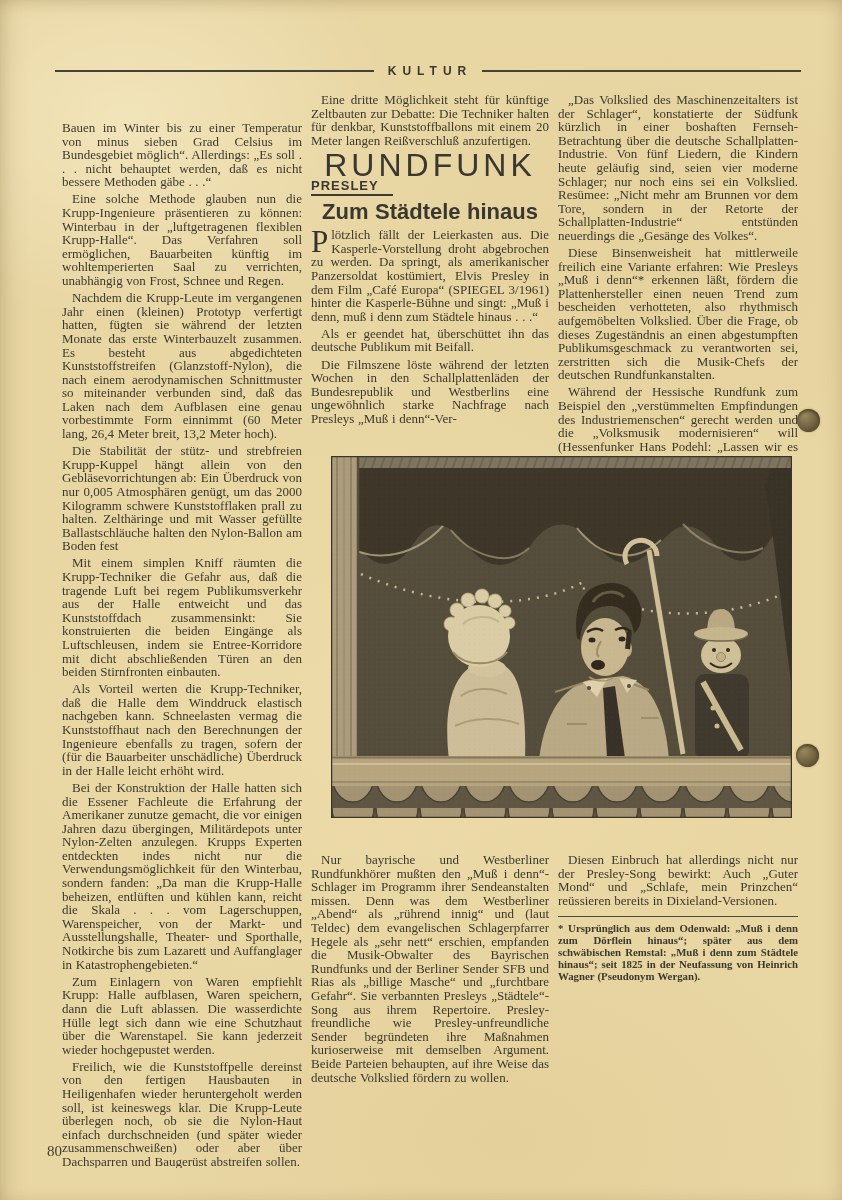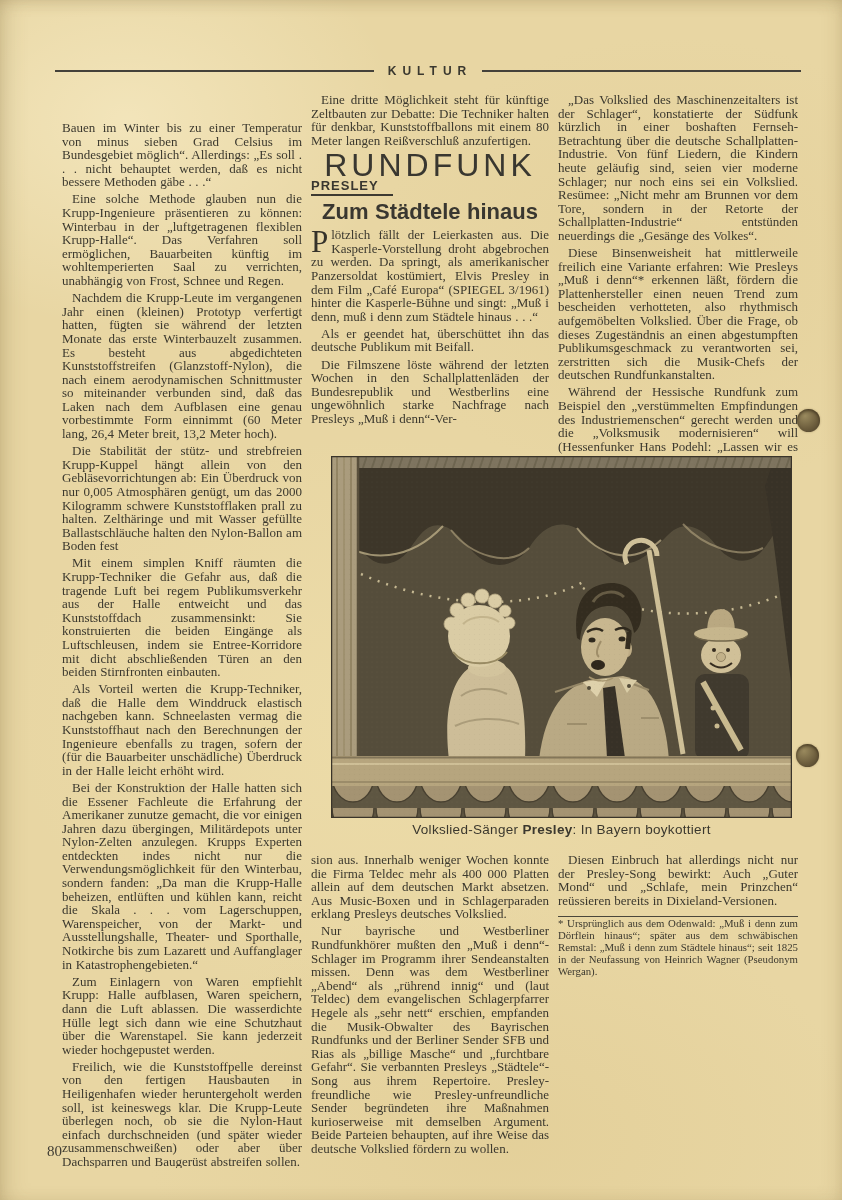--- a/index.html
+++ b/index.html
@@ -26,21 +26,21 @@
   .col3top{left:558px;top:93px;width:240px;height:362px;}
   .col3bot{left:558px;top:853px;width:240px;height:335px;}
   .section-title{font-family:"Liberation Sans",sans-serif;font-size:32px;letter-spacing:4px;text-align:center;color:#393730;margin:12px 0 6px 0;text-indent:0;}
   .kicker-row{margin:0 0 9px 0;}
   .kicker{font-family:"Liberation Sans",sans-serif;font-weight:bold;font-size:13px;letter-spacing:1px;color:#393730;display:inline-block;border-bottom:2px solid #3d3a31;padding:0 14px 1px 0;}
   .headline{font-family:"Liberation Sans",sans-serif;font-weight:bold;font-size:22px;text-align:center;color:#393730;margin:0 0 10px 0;}
   .dropcap{float:left;font-size:31px;line-height:25px;padding:1px 3px 0 0;color:#35322a;}
   .photo{position:absolute;left:331px;top:456px;width:461px;height:362px;}
   .caption{position:absolute;left:331px;top:822px;width:461px;text-align:center;font-family:"Liberation Sans",sans-serif;font-size:13.5px;letter-spacing:.3px;color:#3b382e;}
   .caption b{font-weight:bold;}
-  .footnote{margin-top:9px;border-top:1px solid #4a463a;font-size:10.8px;line-height:12px;font-weight:normal;text-align:justify;}
+  .footnote{margin-top:9px;border-top:1px solid #4a463a;padding-top:5px;font-size:10.8px;line-height:12px;font-weight:bold;text-align:justify;}
   .folio{position:absolute;left:47px;top:1143px;font-size:15px;color:#3f3c33;}
   .hole{position:absolute;width:23px;height:23px;border-radius:50%;
     background:radial-gradient(circle at 35% 30%, #9a8a5e, #6b5c3c 60%, #4c402a 100%);
     box-shadow:inset 0 2px 3px rgba(40,30,12,.55), 0 0 2px rgba(80,62,30,.4);}
   .hole1{left:797px;top:409px;}
   .hole2{left:796px;top:744px;}
 </style>
 </head>
 <body>
 
@@ -58,21 +58,21 @@
     <p>Nachdem die Krupp-Leute im vergangenen Jahr einen (kleinen) Prototyp verfertigt hatten, fügten sie während der letzten Monate das erste Winterbauzelt zusammen. Es besteht aus abgedichteten Kunststoffstreifen (Glanzstoff-Nylon), die nach einem aerodynamischen Schnittmuster so miteinander verbunden sind, daß das Laken nach dem Aufblasen eine genau vorbestimmte Form einnimmt (60 Meter lang, 26,4 Meter breit, 13,2 Meter hoch).</p>
     <p>Die Stabilität der stütz- und strebfreien Krupp-Kuppel hängt allein von den Gebläsevorrichtungen ab: Ein Überdruck von nur 0,005 Atmosphären genügt, um das 2000 Kilogramm schwere Kunststofflaken prall zu halten. Zelthäringe und mit Wasser gefüllte Ballastschläuche halten den Nylon-Ballon am Boden fest</p>
     <p>Mit einem simplen Kniff räumten die Krupp-Techniker die Gefahr aus, daß die tragende Luft bei regem Publikumsverkehr aus der Halle entweicht und das Kunststoffdach zusammensinkt: Sie konstruierten die beiden Eingänge als Luftschleusen, indem sie Entree-Korridore mit dicht abschließenden Türen an den beiden Stirnfronten einbauten.</p>
     <p>Als Vorteil werten die Krupp-Techniker, daß die Halle dem Winddruck elastisch nachgeben kann. Schneelasten vermag die Kunststoffhaut nach den Berechnungen der Ingenieure ebenfalls zu tragen, sofern der (für die Bauarbeiter unschädliche) Überdruck in der Halle leicht erhöht wird.</p>
     <p>Bei der Konstruktion der Halle hatten sich die Essener Fachleute die Erfahrung der Amerikaner zunutze gemacht, die vor einigen Jahren dazu übergingen, Militärdepots unter Nylon-Zelten anzulegen. Krupps Experten entdeckten indes nicht nur die Verwendungsmöglichkeit für den Winterbau, sondern fanden: „Da man die Krupp-Halle beheizen, entlüften und kühlen kann, reicht die Skala . . . vom Lagerschuppen, Warenspeicher, von der Markt- und Ausstellungshalle, Theater- und Sporthalle, Notkirche bis zum Lazarett und Auffanglager in Katastrophengebieten.“</p>
     <p>Zum Einlagern von Waren empfiehlt Krupp: Halle aufblasen, Waren speichern, dann die Luft ablassen. Die wasserdichte Hülle legt sich dann wie eine Schutzhaut über die Warenstapel. Sie kann jederzeit wieder hochgepustet werden.</p>
     <p>Freilich, wie die Kunststoffpelle dereinst von den fertigen Hausbauten in Heiligenhafen wieder heruntergeholt werden soll, ist keineswegs klar. Die Krupp-Leute überlegen noch, ob sie die Nylon-Haut einfach durchschneiden (und später wieder zusammenschweißen) oder aber über Dachsparren und Baugerüst abstreifen sollen.</p>
   </div>
 
   <div class="col col2top">
-    <p>Eine dritte Möglichkeit steht für künftige Zeltbauten zur Debatte: Die Techniker halten für denkbar, Kunststoffballons mit einem 80 Meter langen Reißverschluß anzufertigen.</p>
+    <p>Eine dritte Möglichkeit steht für künftige Zeltbauten zur Debatte: Die Techniker halten für denkbar, Kunststoffballons mit einem 20 Meter langen Reißverschluß anzufertigen.</p>
     <div class="section-title">RUNDFUNK</div>
     <div class="kicker-row"><span class="kicker">PRESLEY</span></div>
     <div class="headline">Zum Städtele hinaus</div>
     <p class="noindent"><span class="dropcap">P</span><span>lötzlich fällt der Leierkasten aus. Die Kasperle-Vorstellung droht abgebrochen zu werden. Da springt, als amerikanischer Panzersoldat kostümiert, Elvis Presley in dem Film „Café Europa“ (SPIEGEL 3/1961) hinter die Kasperle-Bühne und singt: „Muß i denn, muß i denn zum Städtele hinaus . . .“</span></p>
     <p>Als er geendet hat, überschüttet ihn das deutsche Publikum mit Beifall.</p>
     <p>Die Filmszene löste während der letzten Wochen in den Schallplattenläden der Bundesrepublik und Westberlins eine ungewöhnlich starke Nachfrage nach Presleys „Muß i denn“-Ver-</p>
   </div>
 
   <div class="photo">
     <svg width="461" height="362" viewBox="0 0 461 362" xmlns="http://www.w3.org/2000/svg">
@@ -175,24 +175,22 @@
         <line x1="0" y1="308" x2="461" y2="308" stroke="#d6c8a0" stroke-width="1.5"></line>
         <line x1="0" y1="326" x2="461" y2="326" stroke="#8d7f61" stroke-width="1.5"></line>
         <rect x="0" y="330" width="461" height="32" fill="url(#scallops)"></rect>
       </g>
       <rect width="461" height="362" fill="url(#grain)" opacity="0.55"></rect>
       <rect width="461" height="362" fill="#e8cf92" opacity="0.06"></rect>
       <rect x="0.5" y="0.5" width="460" height="361" fill="none" stroke="#3a342a" stroke-width="1.5"></rect>
     </svg>
   </div>
 
-  <div class="caption"><span>Volkslied-Sänger </span><b>Presley</b><span>: In Bayern boykottiert</span></div>
 
   <div class="col col2bot">
-    <p class="noindent">sion aus. Innerhalb weniger Wochen konnte die Firma Teldec mehr als 400 000 Platten allein auf dem deutschen Markt absetzen. Aus Music-Boxen und in Schlagerparaden erklang Presleys deutsches Volkslied.</p>
     <p>Nur bayrische und Westberliner Rundfunkhörer mußten den „Muß i denn“-Schlager im Programm ihrer Sendeanstalten missen. Denn was dem Westberliner „Abend“ als „rührend innig“ und (laut Teldec) dem evangelischen Schlagerpfarrer Hegele als „sehr nett“ erschien, empfanden die Musik-Obwalter des Bayrischen Rundfunks und der Berliner Sender SFB und Rias als „billige Masche“ und „furchtbare Gefahr“. Sie verbannten Presleys „Städtele“-Song aus ihrem Repertoire. Presley-freundliche wie Presley-unfreundliche Sender begründeten ihre Maßnahmen kurioserweise mit demselben Argument. Beide Parteien behaupten, auf ihre Weise das deutsche Volkslied fördern zu wollen.</p>
   </div>
 
   <div class="col col3top">
     <p>„Das Volkslied des Maschinenzeitalters ist der Schlager“, konstatierte der Südfunk kürzlich in einer boshaften Fernseh-Betrachtung über die deutsche Schallplatten-Industrie. Von fünf Liedern, die Kindern heute geläufig sind, seien vier moderne Schlager; nur noch eins sei ein Volkslied. Resümee: „Nicht mehr am Brunnen vor dem Tore, sondern in der Retorte der Schallplatten-Industrie“ entstünden neuerdings die „Gesänge des Volkes“.</p>
     <p>Diese Binsenweisheit hat mittlerweile freilich eine Variante erfahren: Wie Presleys „Muß i denn“* erkennen läßt, fördern die Plattenhersteller einen neuen Trend zum bescheiden verhotteten, also rhythmisch aufgemöbelten Volkslied. Über die Frage, ob dieses Zugeständnis an einen abgestumpften Publikumsgeschmack zu verantworten sei, zerstritten sich die Musik-Chefs der deutschen Rundfunkanstalten.</p>
     <p>Während der Hessische Rundfunk zum Beispiel den „verstümmelten Empfindungen des Industriemenschen“ gerecht werden und die „Volksmusik modernisieren“ will (Hessenfunker Hans Podehl: „Lassen wir es es uns doch ruhig</p>
   </div>
 
   <div class="col col3bot">

